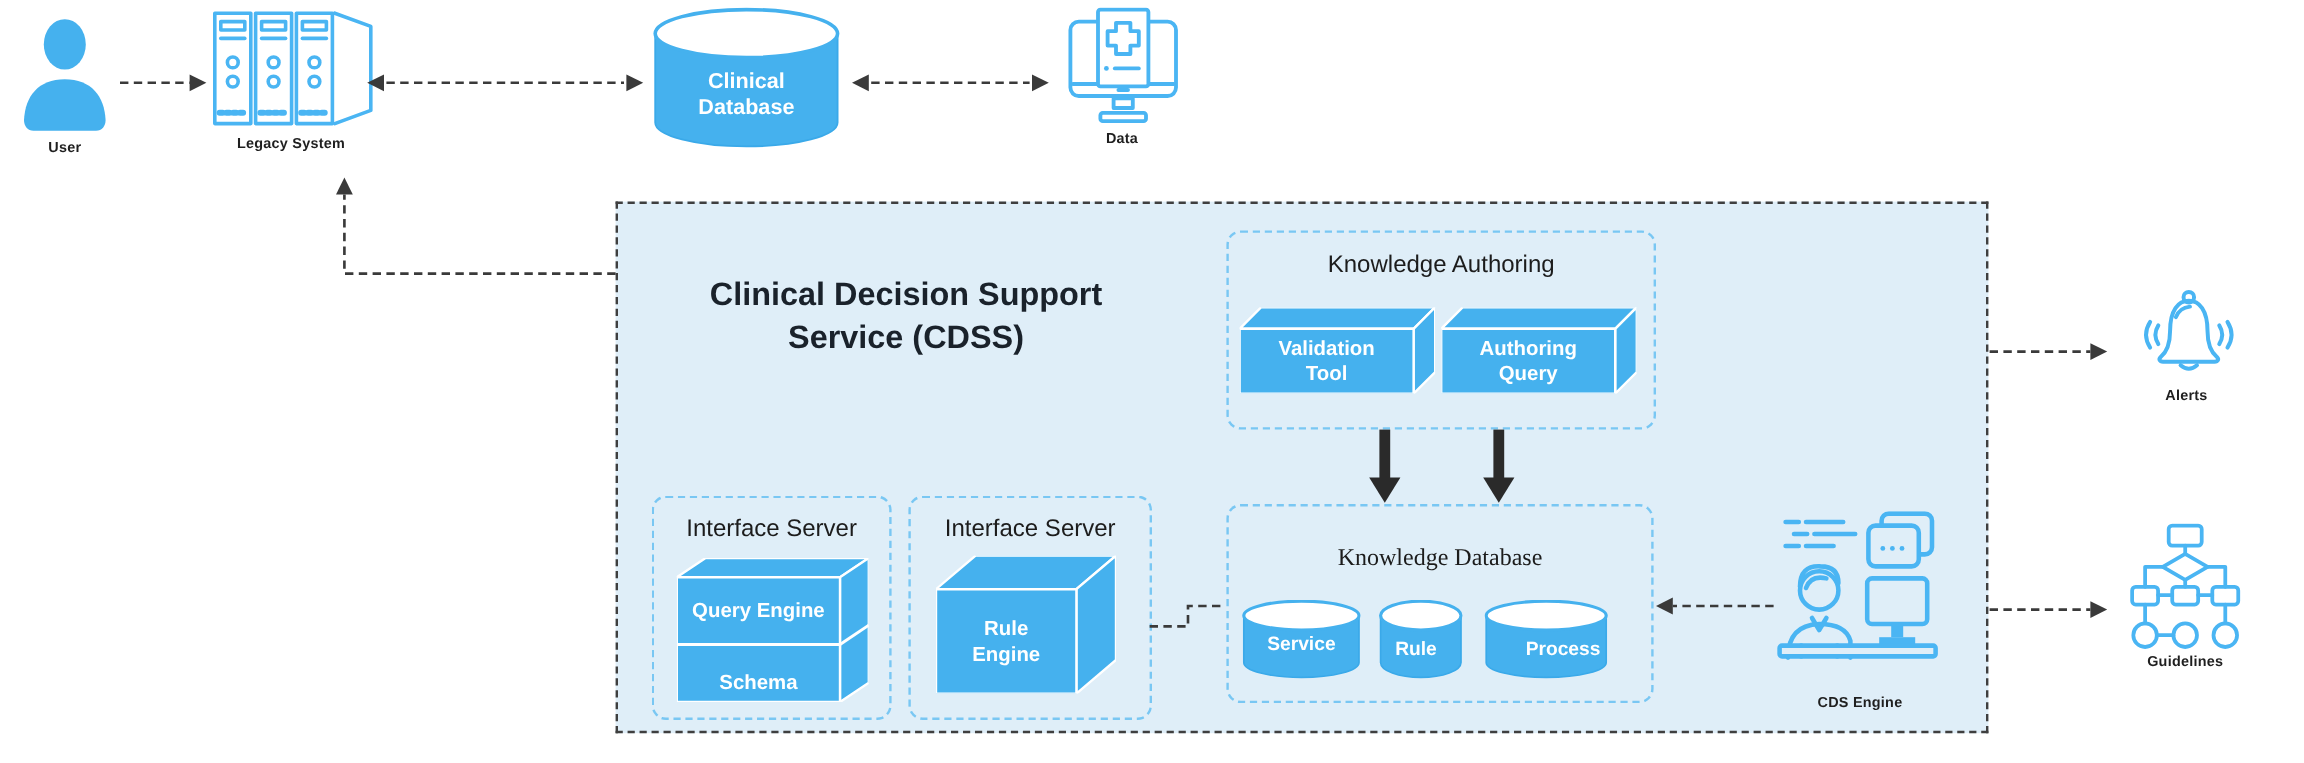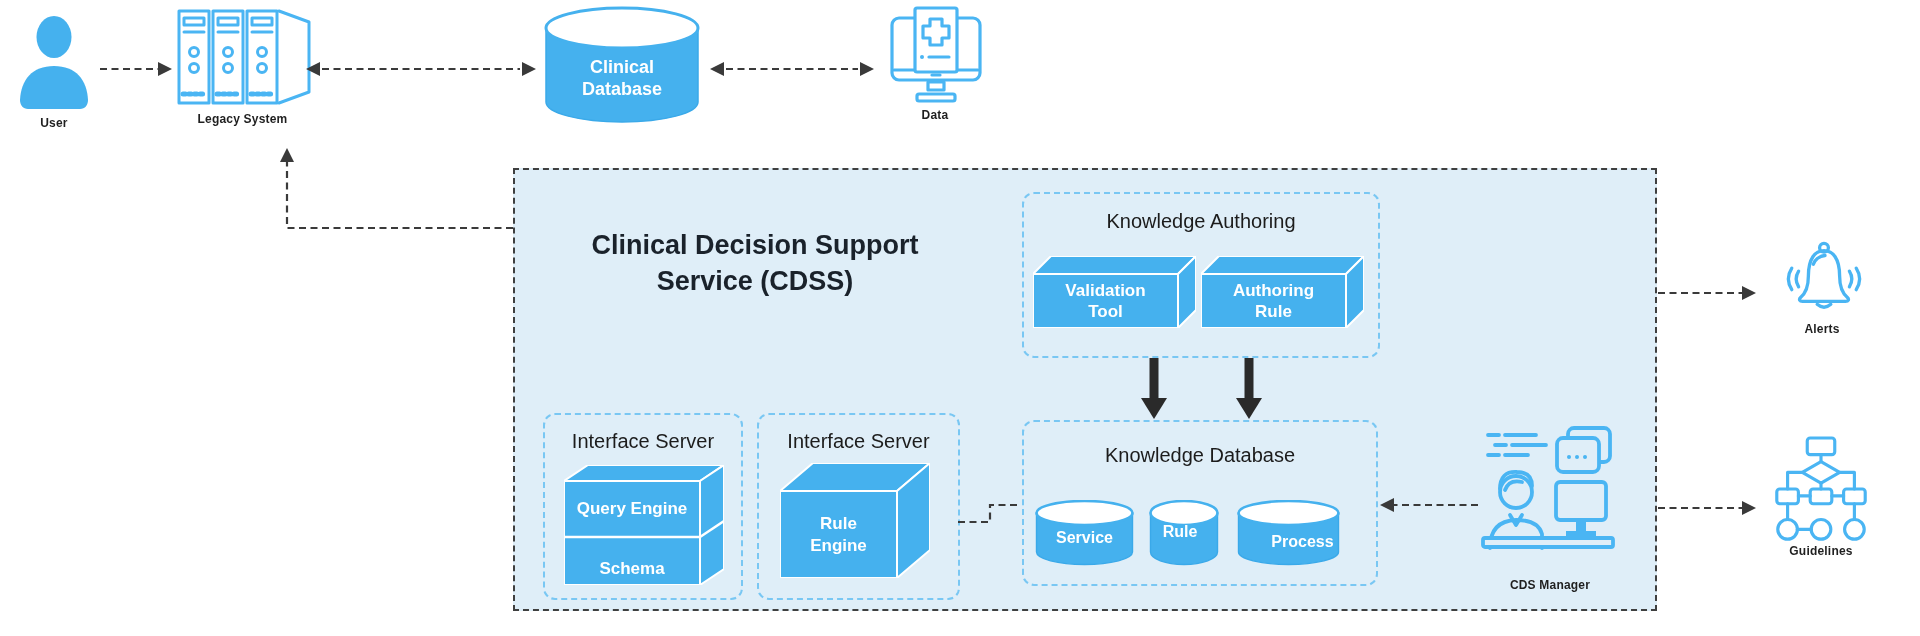--- a/index.html
+++ b/index.html
@@ -117,44 +117,44 @@
     </div>
 
     <span class="icon-wrap" style="left:177px; top:62px;">
       <svg width="163" height="72" viewBox="0 0 163 72" stroke="#ffffff" stroke-width="2" stroke-linejoin="round">
         <polygon points="0,18 18,0 163,0 145,18" fill="#45B1EE"></polygon>
         <polygon points="145,18 163,0 163,54 145,72" fill="#45B1EE"></polygon>
         <rect x="0" y="18" width="145" height="54" fill="#45B1EE"></rect>
       </svg>
     </span>
     <div class="white-label" style="left:177px; top:80px; width:145px; height:54px; font-size:17px;">
-      <span style="width:100px;">Authoring Rule</span>
+      <span style="width:100px;">Authoring Query</span>
     </div>
   </div>
 
   <div class="dashed-box" style="left:1022px; top:420px; width:356px; height:166px;">
-    <div class="box-title" style="top:22px;">Knowledge Database</div>
+    <div class="box-title" style="top:32px;font-family:Liberation Serif, serif;">Knowledge Database</div>
 
     <span class="icon-wrap" style="left:11px; top:78px;">
       <svg width="99" height="66" viewBox="0 0 99 66">
         <path d="M1.5,13 L1.5,52 A48,12.5 0 0 0 97.5,52 L97.5,13 Z" fill="#45B1EE" stroke="#3AA9E9" stroke-width="1.4"></path>
         <ellipse cx="49.5" cy="13" rx="48" ry="12" fill="#ffffff" stroke="#45B1EE" stroke-width="2.6"></ellipse>
       </svg>
     </span>
     <div class="white-label" style="left:11px; top:96px; width:99px; height:40px; font-size:16px;">
       <span>Service</span>
     </div>
 
     <span class="icon-wrap" style="left:125px; top:78px;">
       <svg width="70" height="66" viewBox="0 0 70 66">
         <path d="M1.5,13 L1.5,52 A33.5,12.5 0 0 0 68.5,52 L68.5,13 Z" fill="#45B1EE" stroke="#3AA9E9" stroke-width="1.4"></path>
         <ellipse cx="35" cy="13" rx="33.5" ry="12" fill="#ffffff" stroke="#45B1EE" stroke-width="2.6"></ellipse>
       </svg>
     </span>
-    <div class="white-label" style="left:125px; top:90px; width:62px; height:40px; font-size:16px;">
+    <div class="white-label" style="left:125px; top:100px; width:62px; height:40px; font-size:16px;">
       <span>Rule</span>
     </div>
 
     <span class="icon-wrap" style="left:213px; top:78px;">
       <svg width="103" height="66" viewBox="0 0 103 66">
         <path d="M1.5,13 L1.5,52 A50,12.5 0 0 0 101.5,52 L101.5,13 Z" fill="#45B1EE" stroke="#3AA9E9" stroke-width="1.4"></path>
         <ellipse cx="51.5" cy="13" rx="50" ry="12" fill="#ffffff" stroke="#45B1EE" stroke-width="2.6"></ellipse>
       </svg>
     </span>
     <div class="white-label" style="left:213px; top:100px; width:103px; height:40px; font-size:16px;margin-left:14px;">
@@ -216,21 +216,21 @@
       <path d="M10,122 Q10,95 36,94 Q58,94 62,108 L62,122"></path>
       <path d="M30,89 L36,99 L42,89"></path>
       <line x1="21" y1="112" x2="21" y2="121"></line>
       <line x1="51" y1="112" x2="51" y2="121"></line>
       <rect x="76" y="56" width="50" height="38" rx="4"></rect>
       <rect x="96" y="94" width="10" height="11" fill="#4AB5F3" stroke="none"></rect>
       <rect x="86" y="105" width="30" height="6" fill="#4AB5F3" stroke="none"></rect>
       <rect x="3" y="112" width="130" height="9" rx="2" fill="#DFEEF8"></rect>
     </svg>
   </span>
-  <div class="node-label" style="left:1455px; top:578px; width:190px;">CDS Manager</div>
+  <div class="node-label" style="left:1455px; top:578px; width:190px;">CDS Engine</div>
 
   <span class="icon-wrap" style="left:1776px; top:236px;">
     <svg width="96" height="82" viewBox="0 0 96 84" fill="none" stroke="#4AB5F3" stroke-width="3.4" stroke-linejoin="round" stroke-linecap="round">
       <circle cx="48" cy="12" r="4.5"></circle>
       <path d="M24,63 C30,58 32,50 32,41 C32,23 39,15 48,15 C57,15 64,23 64,41 C64,50 66,58 72,63 C74,65 73,67 70,67 L26,67 C23,67 22,65 24,63 Z"></path>
       <path d="M41,70 Q48,76 55,70"></path>
       <path d="M37,29 Q40,21 49,20"></path>
       <path d="M15,33 Q8,44 15,55"></path>
         <path d="M22,36 Q17,44 22,52"></path>
       <path d="M81,33 Q88,44 81,55"></path>

